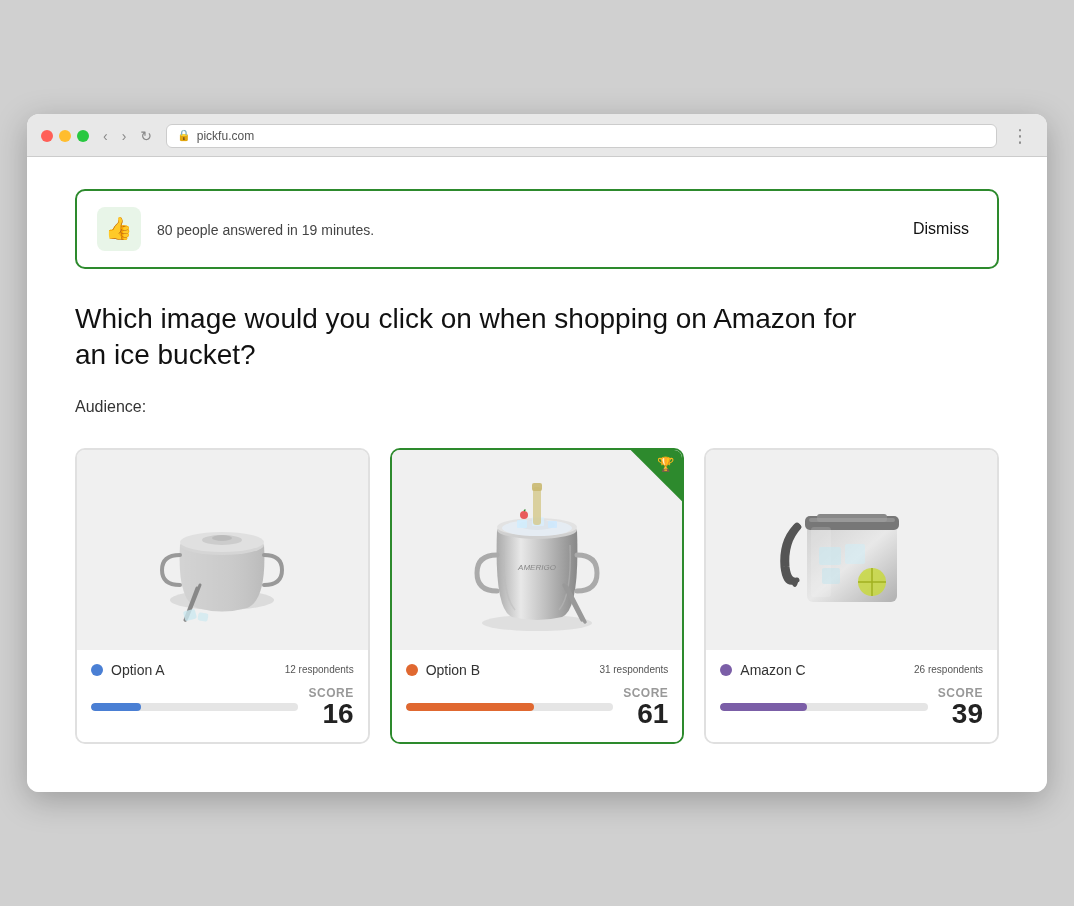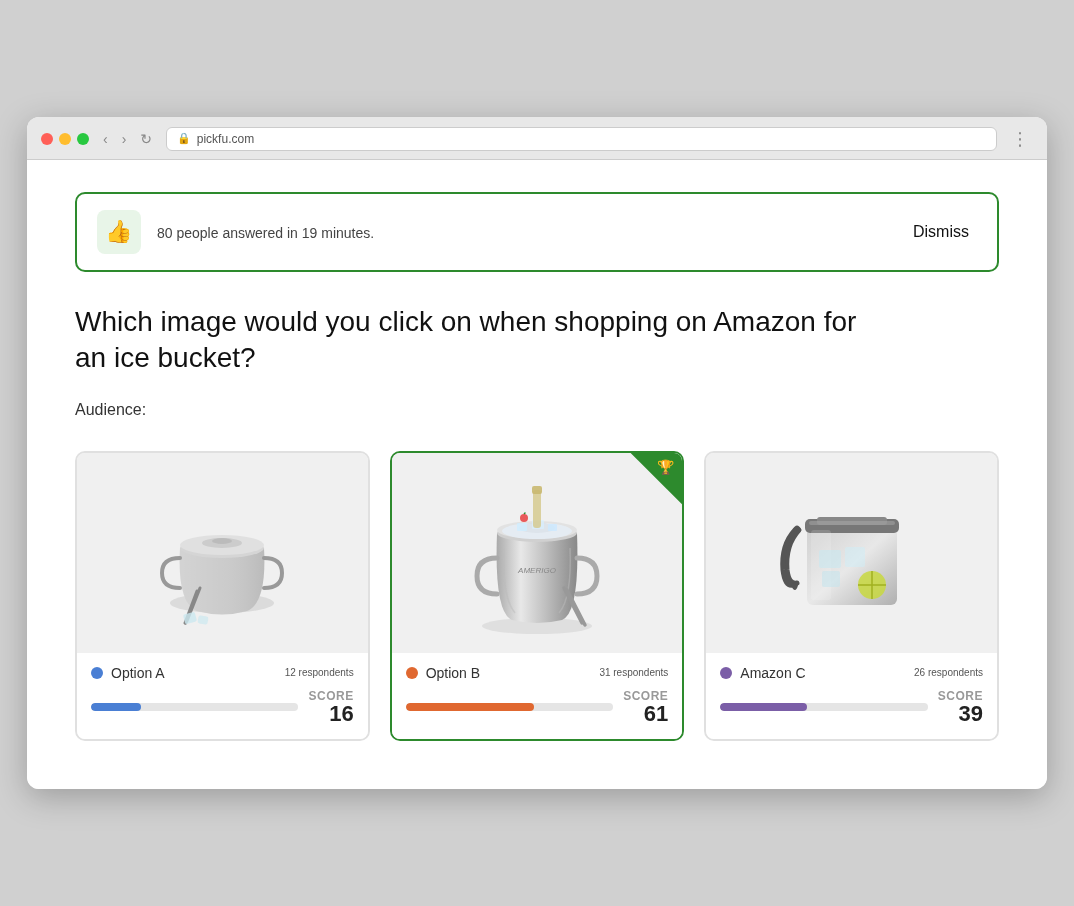--- a/index.html
+++ b/index.html
@@ -280,21 +280,21 @@
       font-size: 12px;
       font-weight: 700;
       color: #999;
       text-transform: uppercase;
       letter-spacing: 0.5px;
       text-align: right;
       line-height: 1.2;
     }
 
     .score-value {
-      font-size: 22px;
+      font-size: 28px;
       font-weight: 700;
       color: #222;
       line-height: 1;
     }
 
     .score-right {
       text-align: right;
     }
 
     .progress-bar-bg {

